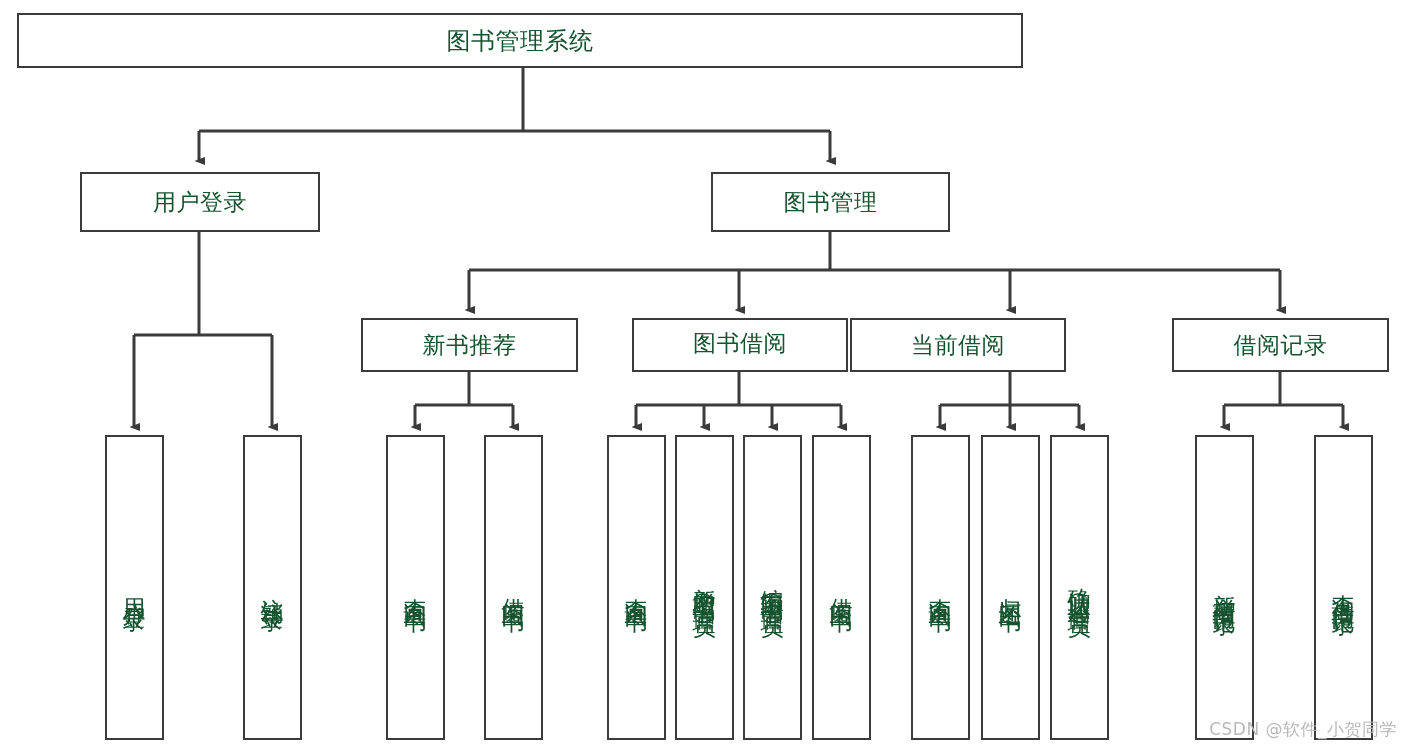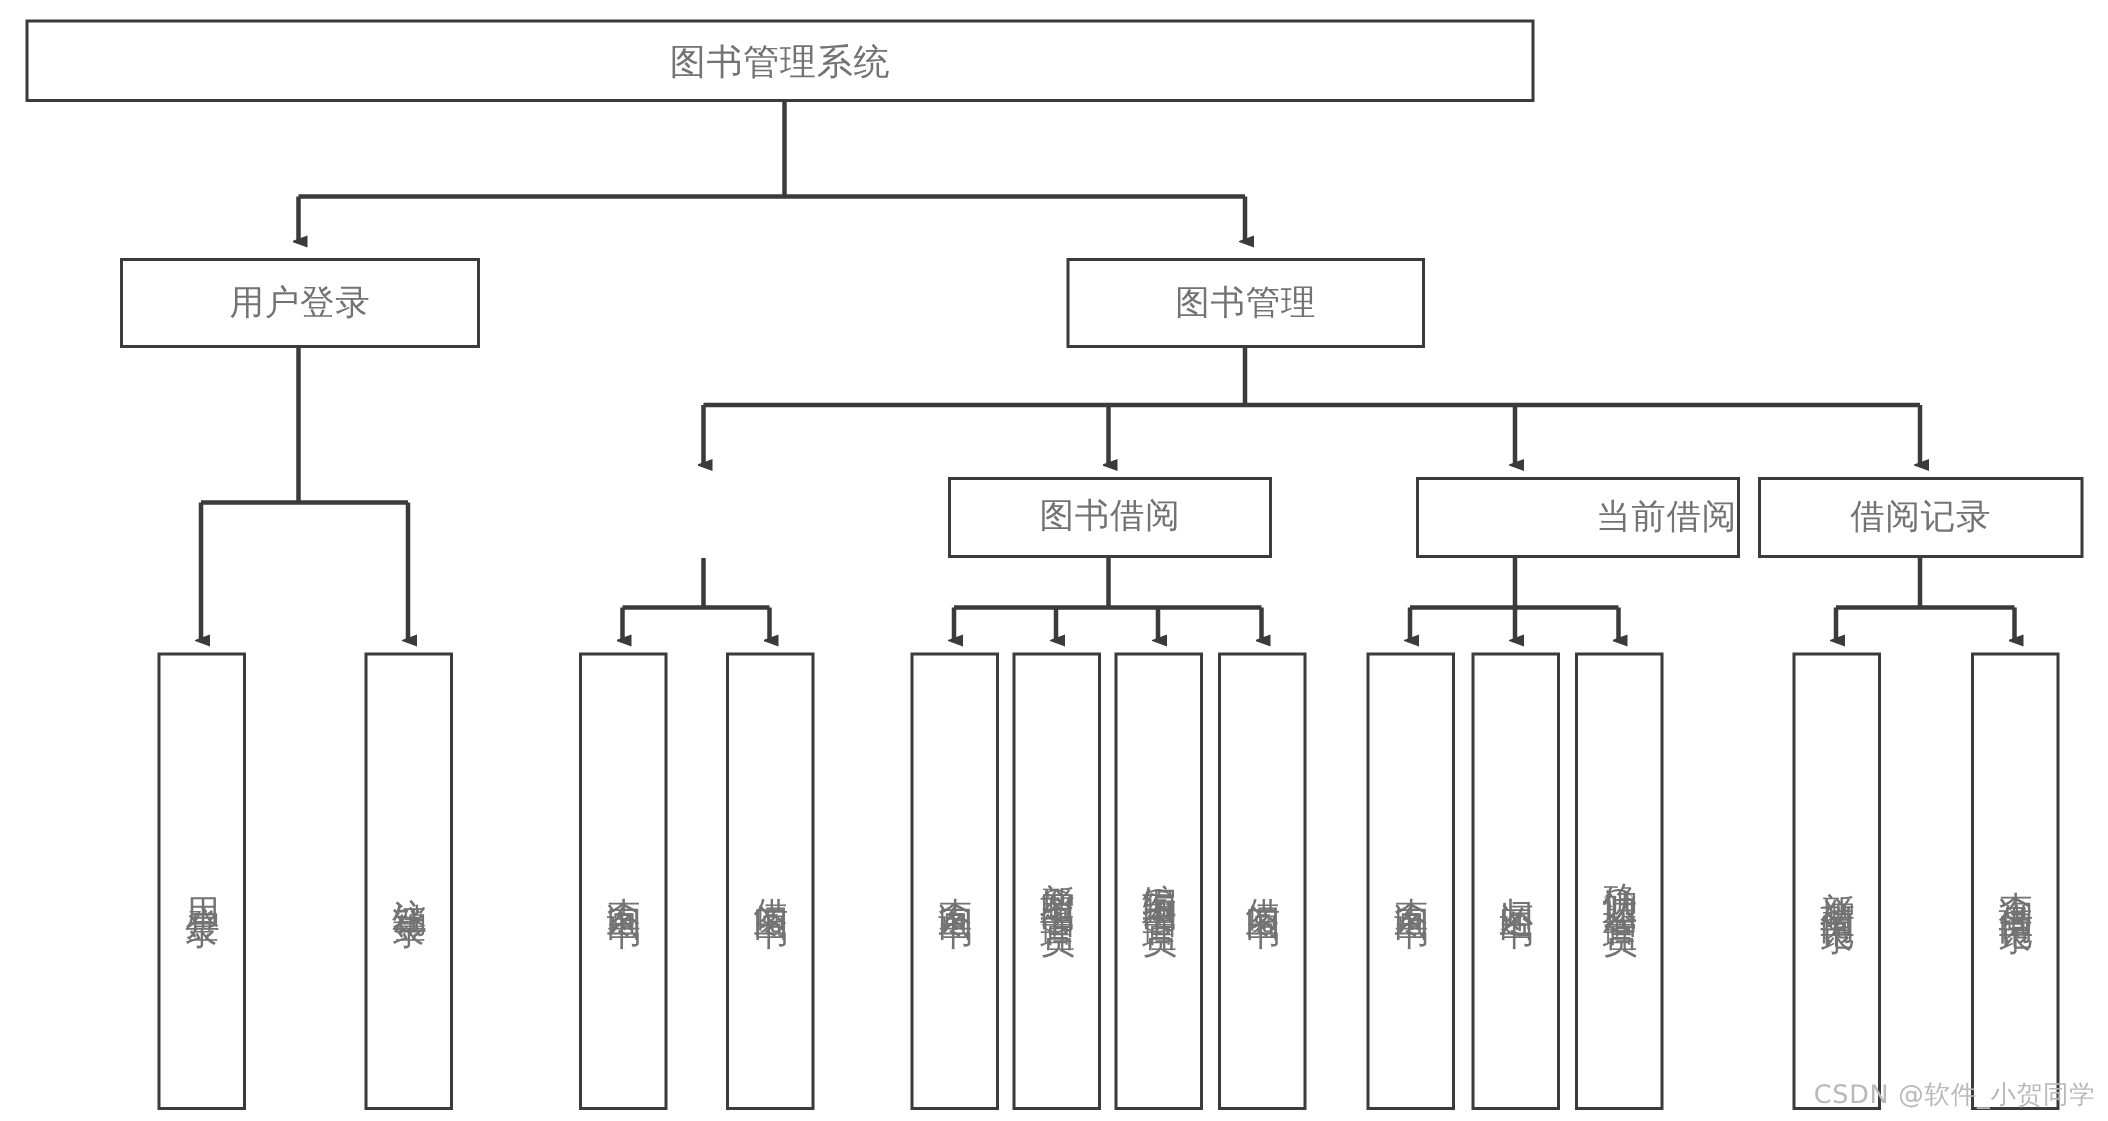--- a/index.html
+++ b/index.html
@@ -25,21 +25,21 @@
     height: 747px;
   }
   .node {
     position: absolute;
     box-sizing: border-box;
     border: 2px solid #3b3b3b;
     background: #ffffff;
     display: flex;
     align-items: center;
     justify-content: center;
-    color: #737373;
+    color: #14532d;
   }
   .node-label {
     white-space: nowrap;
     letter-spacing: 0.5px;
   }
   .node.horizontal .node-label {
     font-size: 23px;
     line-height: 1;
   }
   .node.root .node-label {
@@ -130,24 +130,27 @@
     <span class="node-label">图书管理系统</span>
   </div>
 
   <div class="node horizontal" style="left:80px; top:172px; width:240px; height:60px;">
     <span class="node-label">用户登录</span>
   </div>
   <div class="node horizontal" style="left:711px; top:172px; width:239px; height:60px;text-align:right;">
     <span class="node-label">图书管理</span>
   </div>
 
+  <div class="node horizontal" style="left:361px; top:318px; width:217px; height:54px;">
+    <span class="node-label">新书推荐</span>
+  </div>
   <div class="node horizontal" style="left:632px; top:318px; width:216px; height:54px;font-family:Liberation Mono, monospace;">
     <span class="node-label">图书借阅</span>
   </div>
-  <div class="node horizontal" style="left:944px; top:318px; width:216px; height:54px;justify-content:flex-end;">
+  <div class="node horizontal" style="left:850px; top:318px; width:216px; height:54px;">
     <span class="node-label">当前借阅</span>
   </div>
   <div class="node horizontal" style="left:1172px; top:318px; width:217px; height:54px;">
     <span class="node-label">借阅记录</span>
   </div>
 
   <div class="node vertical" style="left:105px; top:435px; width:59px; height:305px;">
     <span class="node-label">用户登录</span>
   </div>
   <div class="node vertical" style="left:243px; top:435px; width:59px; height:305px;">

